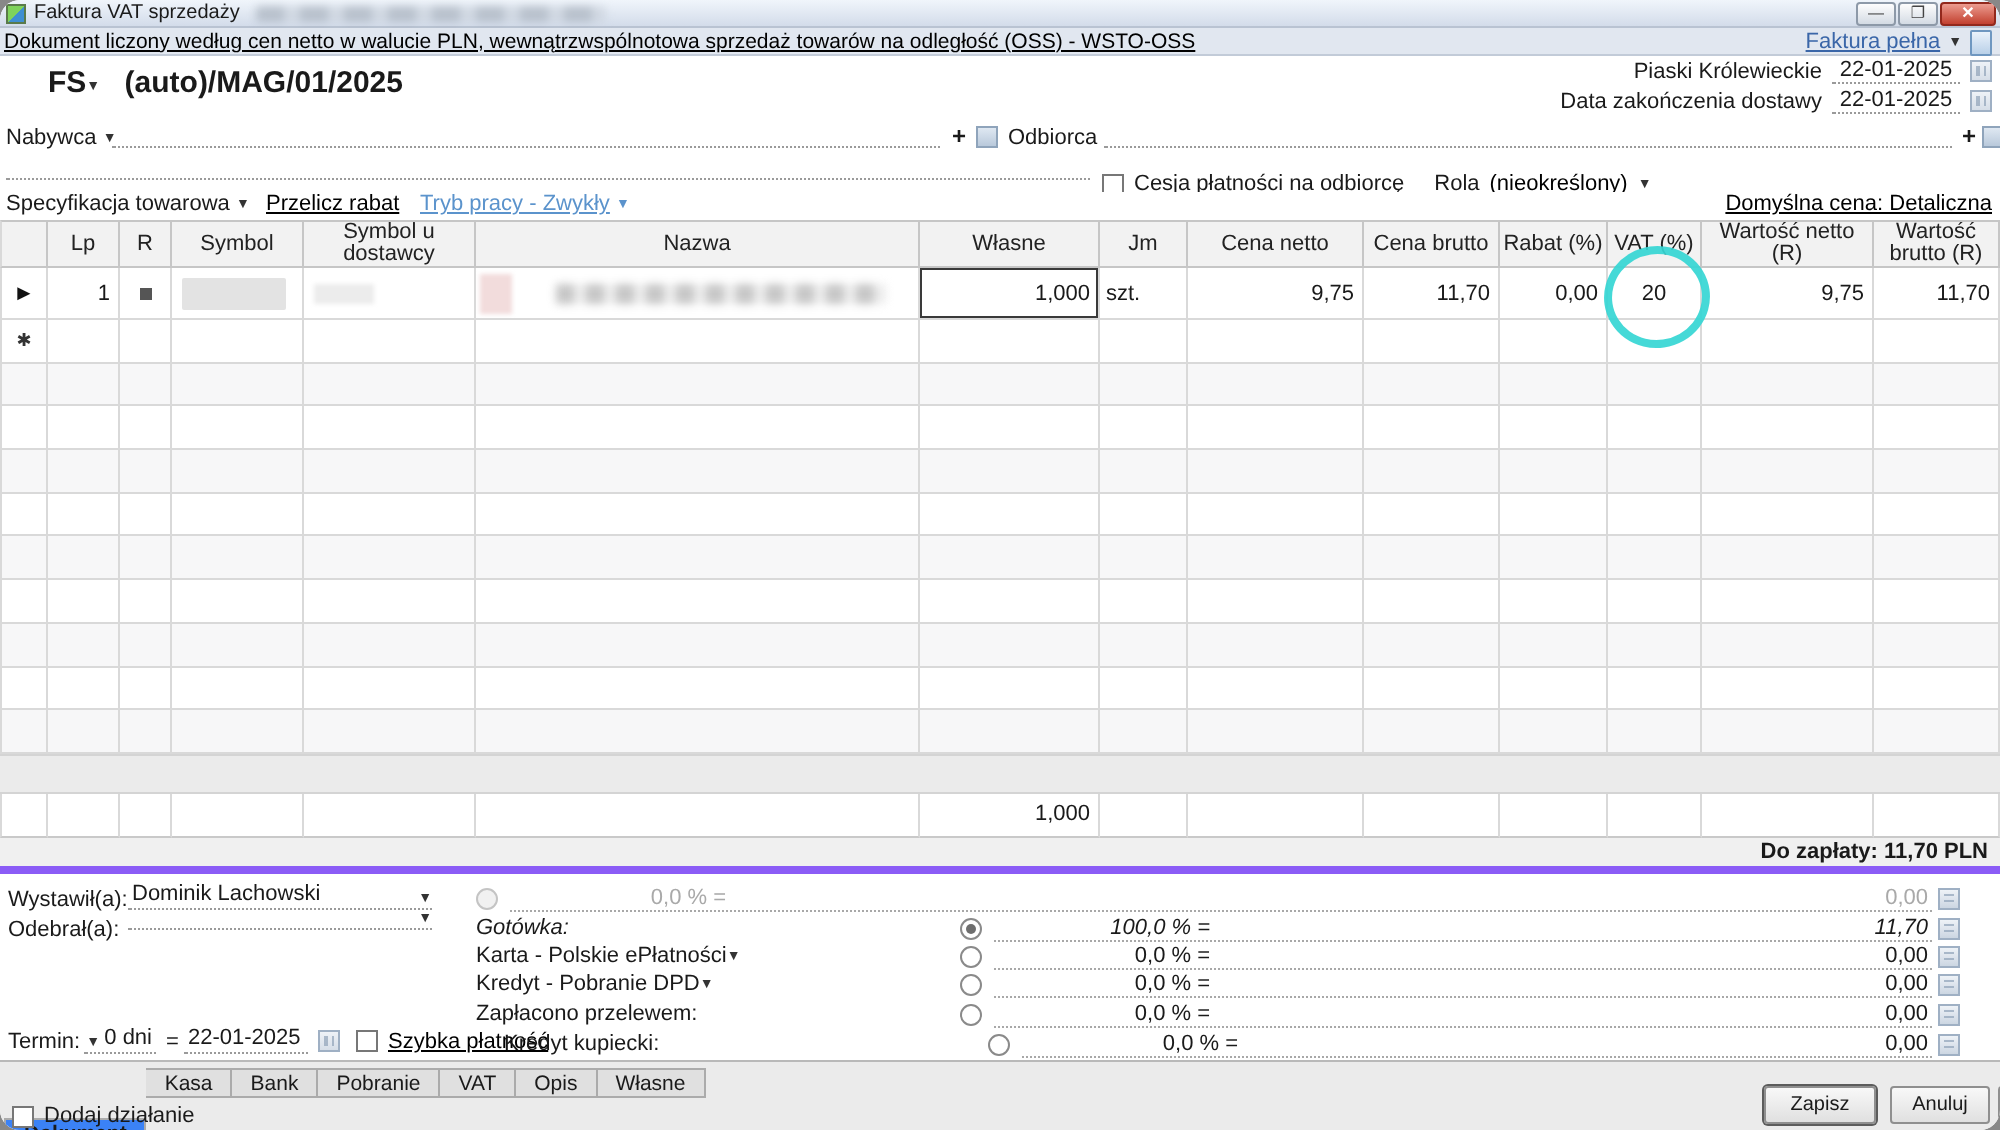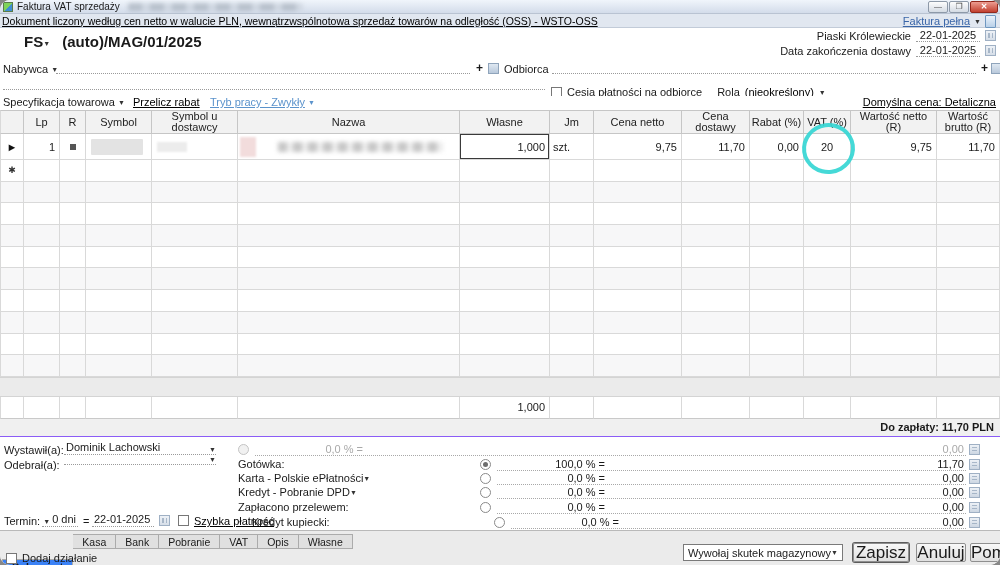--- a/index.html
+++ b/index.html
@@ -78,21 +78,21 @@
   .empty-row .star { justify-content:center; font-size:9px; color:#333; }
   .redact-box { width:52px; height:16px; background:#e3e3e3; margin-left:5px; border-radius:1px; }
   .redact-faint { width:30px; height:10px; background:#ececec; filter:blur(1px); margin-left:5px; }
   .redact-name { display:flex; align-items:center; gap:4px; width:100%; padding-left:2px; }
   .redact-pink { width:16px; height:20px; background:#f2dcdc; filter:blur(1px); }
   .redact-streak { width:165px; height:10px; margin-left:18px;
     background:repeating-linear-gradient(90deg,#b9b9b9 0 9px,#e8e8e8 9px 15px); filter:blur(2px); opacity:.8; }
   .band { height:20px; background:#ebebeb; border-top:1px solid #d4d4d4; border-bottom:1px solid #d4d4d4; }
   .sum-row { height:22px; }
   .sum-row > div { border-bottom:1px solid #c9c9c9; }
-  .due-bar { height:18px; background:#f0f0f0; border-bottom:1px solid #8b5cf6;
+  .due-bar { height:18px; background:#f0f0f0; border-bottom:4px solid #8b5cf6;
     display:flex; align-items:center; justify-content:flex-end; padding-right:6px; font-weight:bold; }
 
   
   .footer { position:absolute; top:437px; left:0; width:1000px; height:93px; background:#fff; }
   .flabel { position:absolute; }
   .combo { position:absolute; border-bottom:1px dotted #9a9a9a; display:flex; align-items:flex-end; }
   .combo .val { flex:1; padding:0 2px 1px 2px; }
   .combo .arrow { padding-bottom:1px; }
 
   .pay-row { position:absolute; left:238px; width:742px; height:14px; display:flex; align-items:center; }
@@ -115,21 +115,21 @@
   .tabs { position:absolute; left:2px; top:3px; display:flex; }
   .tab { height:15px; padding:0 9px; font-size:10.5px; line-height:14px; background:#e0e0e0;
     border:1px solid #ababab; border-left:none; cursor:pointer; }
   .tab:first-child { border-left:1px solid #ababab; }
   .tab.active { background:#3b82f6; border-bottom:1px solid #f5f5f5; font-weight:bold;margin-top:25px; }
   .add-action { position:absolute; left:6px; top:21px; display:flex; align-items:center; gap:5px; }
   .wm-select { position:absolute; left:683px; top:13px; width:160px; height:17px; background:#fff;
     border:1px solid #7a7a7a; display:flex; align-items:center; padding:0 4px; cursor:pointer; }
   .wm-select .arrow { margin-left:auto; }
   .btn { position:absolute; top:12px; height:19px; background:linear-gradient(#f8f8f8,#e0e0e0);
-    border:1px solid #8f8f8f; border-radius:2px; text-align:center; line-height:17px; cursor:pointer; font-size:17px; }
+    border:1px solid #8f8f8f; border-radius:2px; text-align:center; line-height:17px; cursor:pointer; font-size:10px;margin-left:29px; }
   .btn.default { box-shadow:0 0 0 1px #5c5c5c; }
 
   
   .annotation-circle { position:absolute; left:802px; top:123px; width:53px; height:51px;
     border:4px solid #35d6d4; border-radius:50%; transform:rotate(-8deg); opacity:.92; z-index:40; }
 </style>
 </head>
 <body>
 
 <div class="screen">
@@ -213,21 +213,21 @@
     <div class="grid-row hdr-cells">
       <div></div>
       <div>Lp</div>
       <div>R</div>
       <div>Symbol</div>
       <div>Symbol u dostawcy</div>
       <div>Nazwa</div>
       <div>Własne</div>
       <div>Jm</div>
       <div>Cena netto</div>
-      <div>Cena dostawy</div>
+      <div>Cena brutto</div>
       <div>Rabat (%)</div>
       <div>VAT (%)</div>
       <div>Wartość netto (R)</div>
       <div>Wartość brutto (R)</div>
     </div>
 
     <div class="grid-row data-row">
       <div class="marker-cell">►</div>
       <div class="num">1</div>
       <div class="ctr">
@@ -470,21 +470,21 @@
     <span class="flabel lnk" style="left:194px; top:78px;">Szybka płatność</span>
 
     <div class="pay-row dis" style="top:5px;">
       <span class="radio dis"></span>
       <span class="pay-line">
           <span class="pay-pct">0,0 % =</span>
         <span class="pay-amt">0,00</span>
         </span>
       <span class="calc-icon"></span>
     </div>
-    <div class="pay-row" style="top:20px;">
+    <div class="pay-row" style="top:20px;font-style:italic;">
       <span class="pay-label">Gotówka:</span>
       <span class="radio sel"></span>
       <span class="pay-line">
           <span class="pay-pct">100,0 % =</span>
         <span class="pay-amt">11,70</span>
         </span>
       <span class="calc-icon"></span>
     </div>
     <div class="pay-row" style="top:34px;">
       <span class="pay-label"><span>Karta - Polskie ePłatności</span><span class="arrow">▼</span></span>
@@ -531,24 +531,20 @@
       <div class="tab">Bank</div>
       <div class="tab">Pobranie</div>
       <div class="tab">VAT</div>
       <div class="tab">Opis</div>
       <div class="tab">Własne</div>
     </div>
     <div class="add-action">
       <span class="checkbox"></span>
       <span>Dodaj działanie</span>
     </div>
-    <div class="wm-select">
-      <span>Wywołaj skutek magazynowy</span>
-      <span class="arrow">▼</span>
-    </div>
     <div class="btn default" style="left:853px; width:56px;">Zapisz</div>
     <div class="btn" style="left:916px; width:50px;">Anuluj</div>
     <div class="btn" style="left:972px; width:44px; left:970px;">Pomoc</div>
   </div>
 
   <div class="annotation-circle"></div>
 
 </div>
 
 </body></html>

